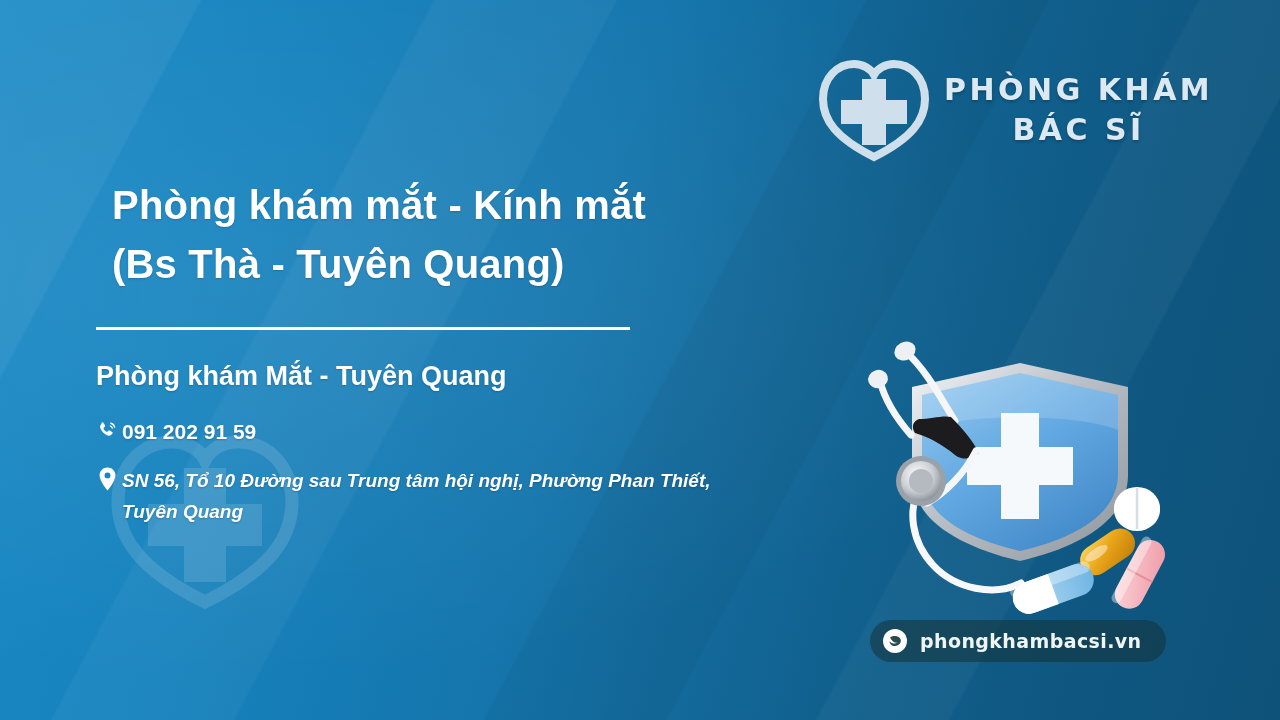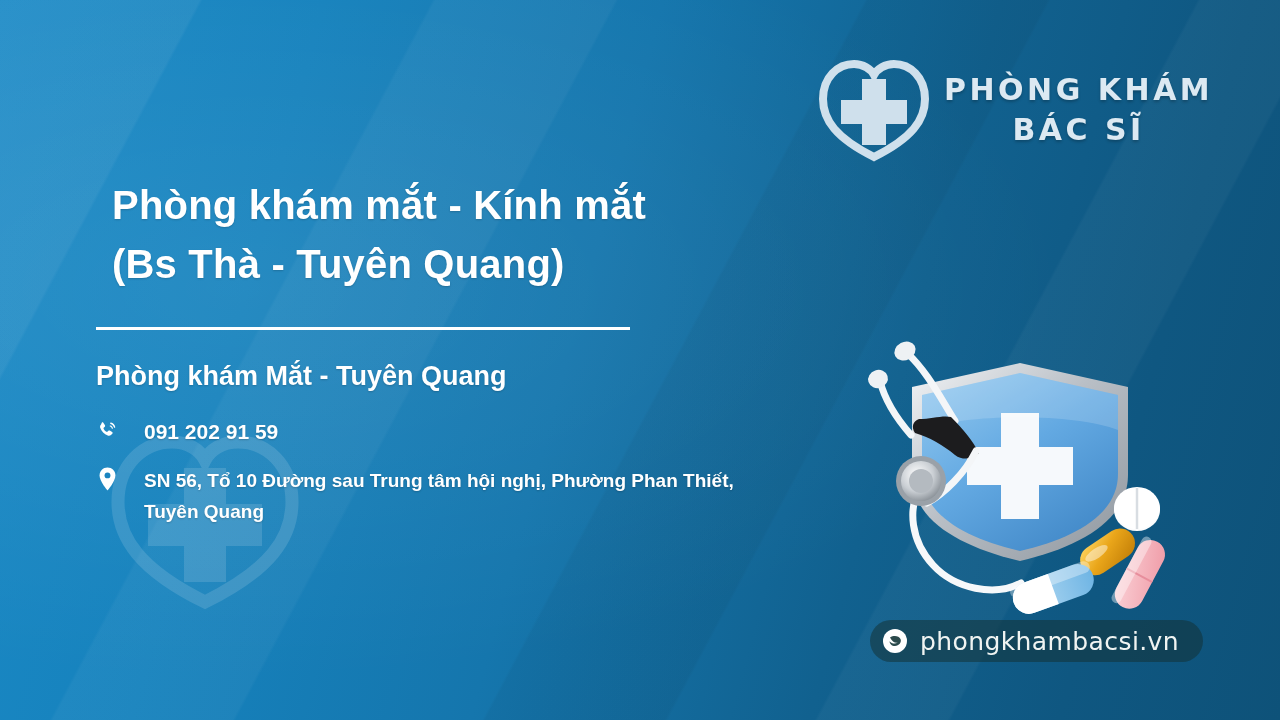--- a/index.html
+++ b/index.html
@@ -111,25 +111,25 @@
     font-size: 27px;
     font-weight: 700;
     margin: 29px 0 0 0;
     line-height: 34px;
     text-shadow: 0 1px 2px rgba(0,0,0,0.18);
   }
 
   .contact-row {
     display: flex;
     align-items: flex-start;
-    gap: 26px;
+    gap: 4px;
     margin-top: 24px;
     color: #ffffff;
   }
-  .contact-row.address { margin-top: 18px; }
+  .contact-row.address { margin-top: 18px; font-style: italic; }
   .contact-icon {
     flex: none;
     width: 22px;
     height: 26px;
     display: flex;
     align-items: center;
     justify-content: center;
     margin-top: 1px;
   }
   .contact-text {
@@ -162,22 +162,22 @@
     padding: 0 24px 0 12px;
     display: flex;
     align-items: center;
     gap: 12px;
     border-radius: 21px;
     background: rgba(20, 48, 50, 0.52);
   }
   .site-icon { width: 26px; height: 26px; flex: none; }
   .site-url {
     color: #f0f4f2;
-    font-size: 25px;
-    font-weight: 400;
+    font-size: 19px;
+    font-weight: 700;
     letter-spacing: 0.4px;
     font-family: "DejaVu Sans", sans-serif;
     text-align: right;
   }
 </style>
 </head>
 <body>
 
 <div class="banner">
 

